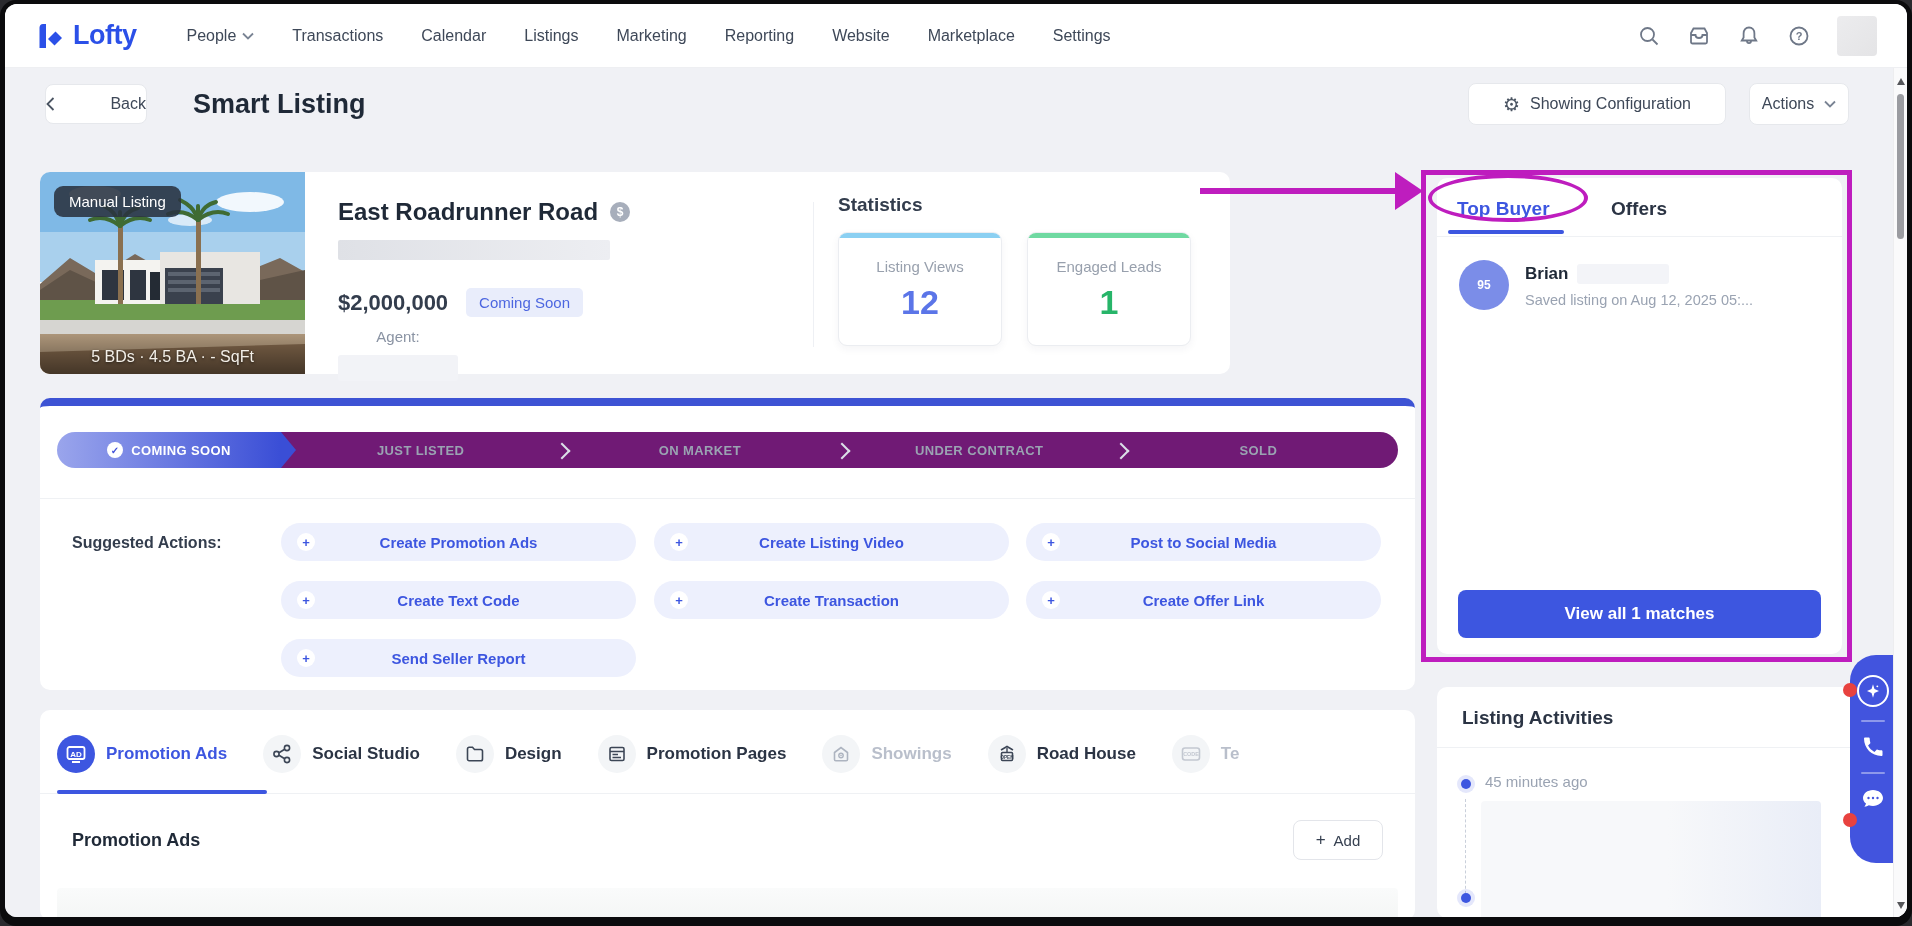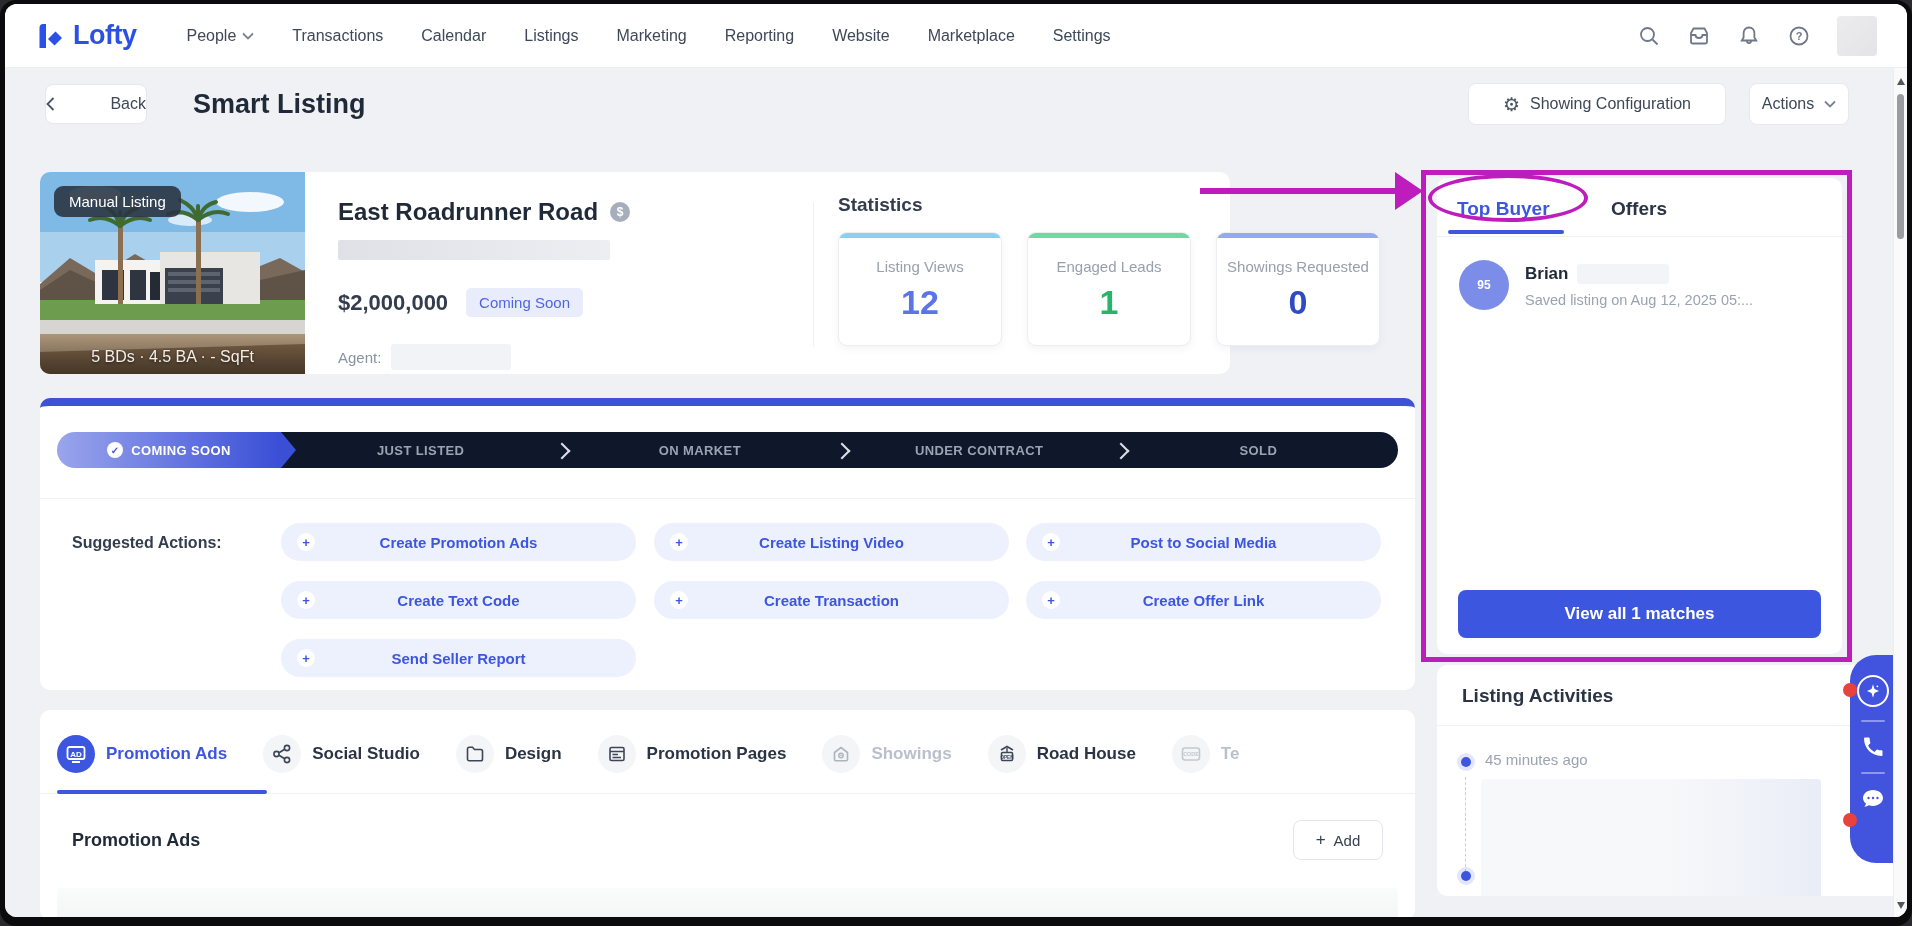--- a/index.html
+++ b/index.html
@@ -34,40 +34,40 @@
   .photo { position:absolute; left:0; top:0; width:265px; height:202px; border-radius:10px 0 0 10px; overflow:hidden; }
   .photo-badge { position:absolute; left:14px; top:14px; background:rgba(42,50,64,.88); color:#fff; font-size:15px; font-weight:500; padding:7px 15px; border-radius:9px; }
   .photo-specs { position:absolute; left:0; right:0; bottom:8px; text-align:center; color:#F3EFE8; font-size:16px; font-weight:500; text-shadow:0 1px 3px rgba(0,0,0,.6);margin-top:24px; }
   .prop-title-row { position:absolute; left:298px; top:26px; display:flex; align-items:center; gap:12px; }
   .prop-title { font-size:24px; font-weight:800; color:#1F2937; }
   .money-ico { width:20px; height:20px; border-radius:50%; background:#A7AEBB; color:#fff; font-size:12px; font-weight:bold; display:flex; align-items:center; justify-content:center; }
   .addr-blur { position:absolute; left:298px; top:68px; width:272px; height:20px; background:linear-gradient(90deg,#DFE1E6,#EDEEF2); border-radius:2px; }
   .price-row { position:absolute; left:298px; top:116px; display:flex; align-items:center; gap:18px; }
   .price { font-size:22px; font-weight:600; color:#333D4D; }
   .status-pill { background:#E9EDFB; color:#4C66E0; font-size:15px; padding:6px 13px; border-radius:5px; }
-  .agent-row { position:absolute; left:298px; top:172px; display:flex; align-items:center; gap:10px; }
+  .agent-row { position:absolute; left:298px; top:156px; display:flex; align-items:center; gap:10px;flex-direction:column; }
   .agent-label { font-size:15px; color:#8A93A3; }
   .agent-blur { width:120px; height:26px; background:#F2F3F7; border-radius:3px; }
   .v-div { position:absolute; left:773px; top:30px; width:1px; height:145px; background:#EEF0F4; }
   .stats-title { position:absolute; left:798px; top:22px; font-size:19px; font-weight:700; color:#333D4D; }
   .stat-card { position:absolute; top:60px; width:164px; height:114px; background:#fff; border:1px solid #EBEDF1; border-radius:9px; box-shadow:0 3px 8px rgba(30,40,70,.05); overflow:hidden; }
   .stat-strip { height:5px; width:100%; }
   .stat-0 { left:798px; } .stat-1 { left:987px; } .stat-2 { left:1176px; }
   .stat-0 .stat-strip { background:#8BD0F2; } .stat-1 .stat-strip { background:#6FD9A1; } .stat-2 .stat-strip { background:#96A9F0; }
   .stat-label { margin-top:20px; text-align:center; font-size:15px; color:#98A0AD; }
   .stat-value { margin-top:8px; text-align:center; font-size:34px; font-weight:600; }
   .stat-0 .stat-value { color:#5B75E8; } .stat-1 .stat-value { color:#27B569; } .stat-2 .stat-value { color:#2F4BC4; }
 
   
   .card-pipeline { left:35px; top:330px; width:1375px; height:292px; border-top:8px solid #3D53D4; }
   .pipe-wrap { position:absolute; left:17px; right:17px; top:26px; height:36px; display:flex; }
   .stage-active { width:224px; background:linear-gradient(90deg,#9AA5EC,#3A4ED6); border-radius:18px 0 0 18px; position:relative; z-index:2; display:flex; align-items:center; justify-content:center; gap:8px; color:#fff; font-size:13px; font-weight:700; letter-spacing:.4px; }
   .stage-active::after { content:""; position:absolute; right:-15px; top:0; border-left:15px solid #3A4ED6; border-top:18px solid transparent; border-bottom:18px solid transparent; }
   .check-badge { width:16px; height:16px; background:#fff; border-radius:50%; color:#4050D8; font-size:10px; display:flex; align-items:center; justify-content:center; }
-  .stage-rest { flex:1; background:#0f172a; border-radius:0 18px 18px 0; display:flex; }
+  .stage-rest { flex:1; background:#701a75; border-radius:0 18px 18px 0; display:flex; }
   .stage-item { flex:1; display:flex; align-items:center; justify-content:center; font-size:13px; font-weight:600; color:#9AA3B2; letter-spacing:.4px; position:relative; cursor:pointer; }
   .stage-item + .stage-item::before { content:""; position:absolute; left:-4px; top:13px; width:10px; height:10px; border-top:2px solid #DBDFE8; border-right:2px solid #DBDFE8; transform:rotate(45deg); }
   .pipe-div { position:absolute; left:0; right:0; top:92px; height:1px; background:#EFF1F4; }
   .sa-label { position:absolute; left:32px; top:128px; font-size:16px; font-weight:700; color:#333D4D; }
   .pill { position:absolute; width:355px; height:38px; background:#EDF0FD; border-radius:19px; display:flex; align-items:center; cursor:pointer; }
   .pill .plus-circle { position:absolute; left:16px; width:18px; height:18px; background:#fff; border-radius:50%; color:#3D56E0; font-size:13px; font-weight:bold; display:flex; align-items:center; justify-content:center; }
   .pill .pill-label { flex:1; text-align:center; font-size:15px; font-weight:700; color:#3D56E0; }
   .p0{left:241px;top:117px;} .p1{left:614px;top:117px;} .p2{left:986px;top:117px;}
   .p3{left:241px;top:175px;} .p4{left:614px;top:175px;} .p5{left:986px;top:175px;}
   .p6{left:241px;top:233px;}
@@ -99,21 +99,21 @@
   .m-tab2 { position:absolute; left:174px; top:20px; font-size:19px; font-weight:700; color:#2B3444; cursor:pointer; }
   .m-underline { position:absolute; left:11px; top:52px; width:116px; height:4px; background:#3D56E0; border-radius:2px; }
   .m-div { position:absolute; left:0; right:0; top:58px; height:1px; background:#EFF1F4; }
   .score-circle { position:absolute; left:22px; top:82px; width:50px; height:50px; border-radius:50%; background:#7B8DE8; color:#fff; font-size:12px; font-weight:700; display:flex; align-items:center; justify-content:center; }
   .buyer-name-row { position:absolute; left:88px; top:86px; display:flex; align-items:center; gap:9px; }
   .buyer-name { font-size:17px; font-weight:700; color:#1F2937; }
   .name-blur { width:92px; height:20px; background:#F3F4F8; border-radius:3px; }
   .buyer-activity { position:absolute; left:88px; top:114px; font-size:14.5px; color:#9AA3B2; white-space:nowrap; }
   .view-all-btn { position:absolute; left:21px; top:412px; width:363px; height:48px; background:#3D56E0; border-radius:8px; color:#fff; font-size:17px; font-weight:700; display:flex; align-items:center; justify-content:center; cursor:pointer; }
 
-  .card-activities { left:1432px; top:597px; width:468px; height:231px; overflow:hidden; }
+  .card-activities { left:1432px; top:619px; width:468px; height:231px; overflow:hidden; }
   .la-title { position:absolute; left:25px; top:20px; font-size:19px; font-weight:700; color:#2B3444; }
   .la-div { position:absolute; left:0; right:0; top:60px; height:1px; background:#EFF1F4; }
   .tl-dot { position:absolute; left:24px; width:10px; height:10px; border-radius:50%; background:#3D56E0; box-shadow:0 0 0 4px rgba(61,86,224,.14); }
   .tl-dash { position:absolute; left:28px; top:112px; height:100px; border-left:1px dashed #C9CFDA; }
   .tl-time { position:absolute; left:48px; top:86px; font-size:15px; color:#9AA3B2; }
   .tl-blur { position:absolute; left:44px; top:114px; width:340px; height:120px; background:linear-gradient(90deg,#F7F8FA 55%,#E9EDF7); border-radius:4px; }
 
   
   .float-bar { left:1845px; top:587px; width:46px; height:208px; background:#4254DE; border-radius:26px 0 0 26px; z-index:7; display:flex; flex-direction:column; align-items:center; padding-top:20px; gap:13px; }
   .fb-circle { width:32px; height:32px; border:2px solid #fff; border-radius:50%; display:flex; align-items:center; justify-content:center; cursor:pointer; }
@@ -264,25 +264,20 @@
       <div class="stat-card stat-0">
         <div class="stat-strip"></div>
         <div class="stat-label">Listing Views</div>
         <div class="stat-value">12</div>
       </div>
       <div class="stat-card stat-1">
         <div class="stat-strip"></div>
         <div class="stat-label">Engaged Leads</div>
         <div class="stat-value">1</div>
       </div>
-      <div class="stat-card stat-2">
-        <div class="stat-strip"></div>
-        <div class="stat-label">Showings Requested</div>
-        <div class="stat-value">0</div>
-      </div>
     </div>
 
     <div class="card card-pipeline">
       <div class="pipe-wrap">
         <div class="stage-active">
           <span class="check-badge">✓</span>
           <span>COMING SOON</span>
         </div>
         <div class="stage-rest">
           <div class="stage-item">JUST LISTED</div>

